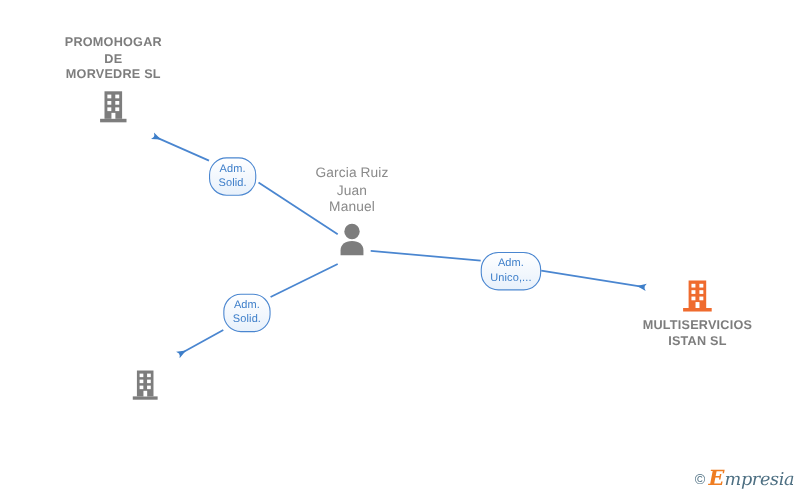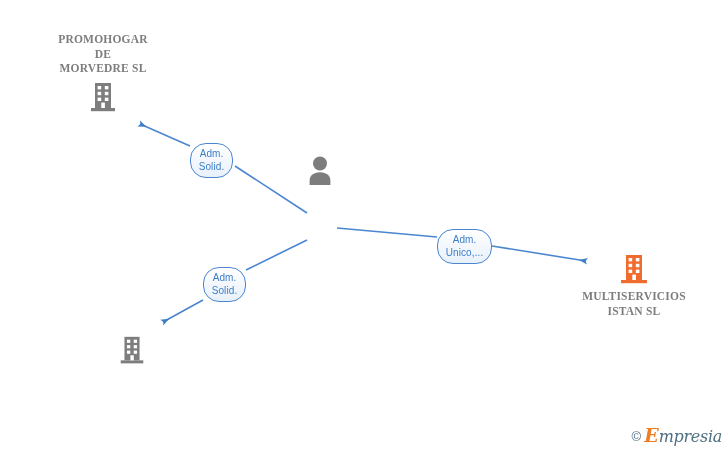--- a/index.html
+++ b/index.html
@@ -37,21 +37,20 @@
     text-align: center;
     user-select: none;
   }
   .node-label {
     color: #7d7d7d;
     font-size: 11.5px;
     line-height: 14.5px;
     font-weight: bold;
     letter-spacing: 0.2px;
     white-space: pre-line;
-    font-family: Liberation Serif, serif;
   }
   .node-label.person {
     font-weight: normal;
     font-size: 12.5px;
     line-height: 15.5px;
     color: #8a8a8a;
     letter-spacing: 0.1px;
   }
   .node-icon {
     display: block;
@@ -155,20 +154,23 @@
         <rect x="18.8" y="11.8" width="3.6" height="3.4"></rect>
         <rect x="11.6" y="17.6" width="3.6" height="3.4"></rect>
         <rect x="18.8" y="17.6" width="3.6" height="3.4"></rect>
         <rect x="15.3" y="22.6" width="3.6" height="5.4"></rect>
       </g>
     </svg>
   </span>
 </div>
 
 <div class="node" id="node-garcia-ruiz" style="left:235px; top:150px;">
+  <div class="node-label person">Garcia Ruiz
+Juan
+Manuel</div>
   <span class="node-icon below-label">
     <svg width="34" height="32" viewBox="0 0 34 32" aria-hidden="true">
       <g fill="#7d7d7d">
         <circle cx="17" cy="9.5" r="7"></circle>
         <path d="M17 18.2c-6.5 0-10.4 3.6-10.4 8.2V31h20.8v-4.6c0-4.6-3.9-8.2-10.4-8.2z"></path>
       </g>
     </svg>
   </span>
 </div>
 

